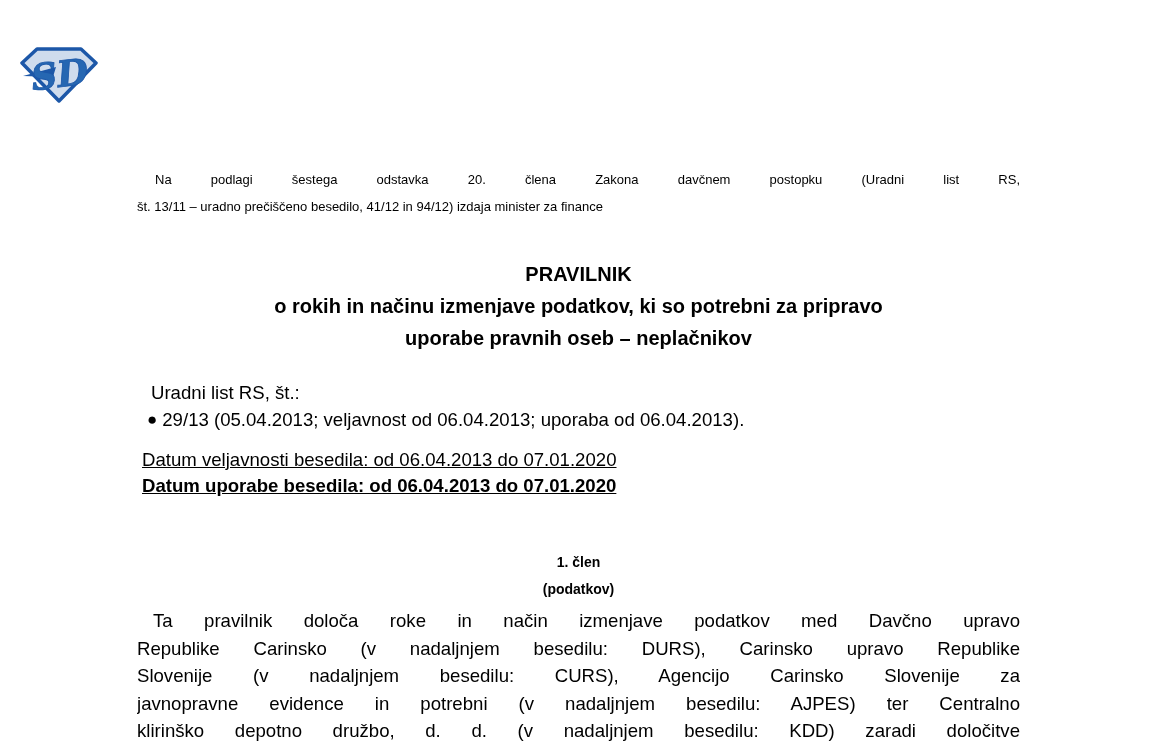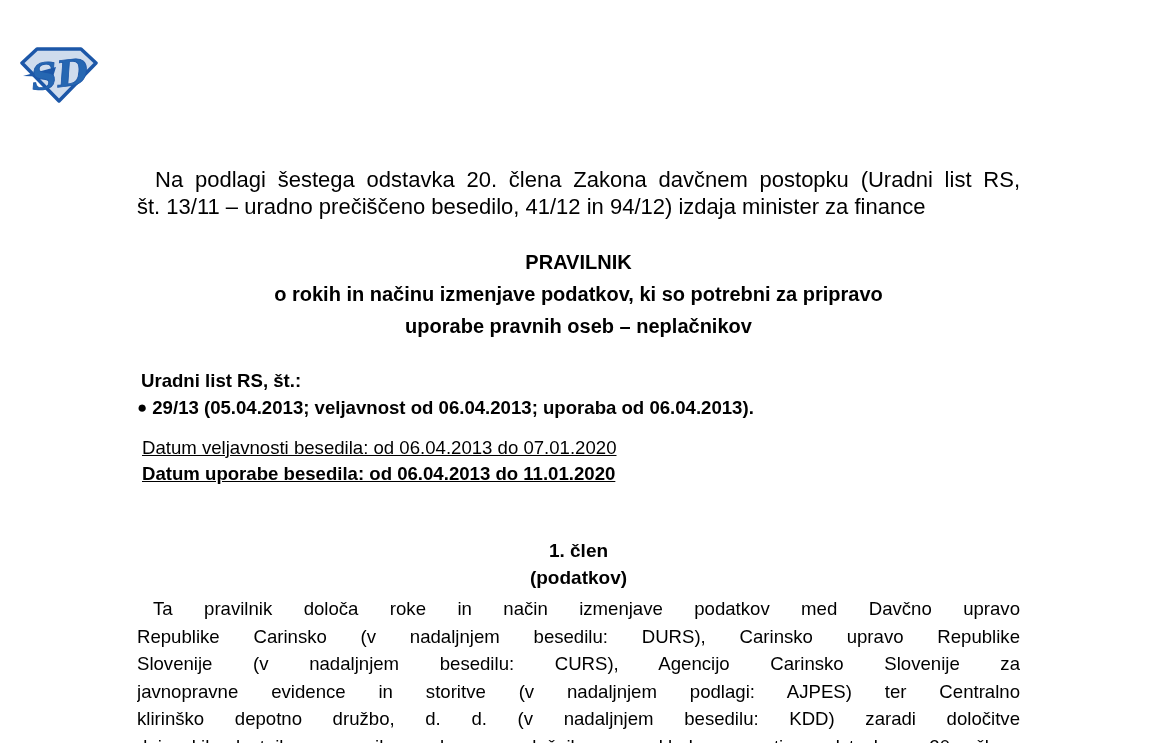--- a/index.html
+++ b/index.html
@@ -24,57 +24,56 @@
     position: absolute;
     left: 137px;
     top: 0;
     width: 883px;
     overflow: hidden;
   }
   .line { display: block; }
   .jl { text-align: justify; text-align-last: justify; }
   .intro {
     margin-top: 166px;
-    font-size: 22px;
+    font-size: 13px;
     line-height: 27px;
   }
   .intro .first { text-indent: 18px; }
   .doc-title {
-    margin-top: 26px;
+    margin-top: 38px;
     text-align: center;
     font-weight: bold;
     font-size: 20px;
     line-height: 32px;
   }
   .gazette {
     margin-top: 25px;
-    margin-left: 4px;
+    margin-left: 14px;
     font-size: 18.6px;
     line-height: 27px;
-    font-weight: bold;
   }
   .bullet-row { margin-left: -4px; display: flex; align-items: baseline; }
   .bullet-glyph {
     font-size: 17px;
     margin-right: 5px;
     position: relative;
     top: -1px;
   }
   .validity {
     margin-top: 13px;
     margin-left: 5px;
     font-size: 18.6px;
     line-height: 26px;
   }
   .validity .v1 { text-decoration: underline; }
   .validity .v2 { text-decoration: underline; font-weight: bold; }
   .article-heading, .article-subtitle {
     text-align: center;
     font-weight: bold;
-    font-size: 19px;
+    font-size: 14px;
     line-height: 27px;
   }
   .article-heading { margin-top: 50px; }
   .article-body {
     margin-top: 4px;
     font-size: 18.6px;
     line-height: 27.5px;
   }
   .article-body .first { text-indent: 16px; }
 </style>
@@ -107,29 +106,29 @@
     <div class="gazette">
       <div>Uradni list RS, št.:</div>
       <div class="bullet-row">
         <span class="bullet-glyph">●</span>
         <span>29/13 (05.04.2013; veljavnost od 06.04.2013; uporaba od 06.04.2013).</span>
       </div>
     </div>
 
     <div class="validity">
       <div class="v1">Datum veljavnosti besedila: od 06.04.2013 do 07.01.2020</div>
-      <div class="v2">Datum uporabe besedila: od 06.04.2013 do 11.01.2020</div>
+      <div class="v2">Datum uporabe besedila: od 06.04.2013 do 07.01.2020</div>
     </div>
 
     <div class="article-heading">1. člen</div>
     <div class="article-subtitle">(podatkov)</div>
 
     <p class="article-body">
       <span class="line jl first">Ta pravilnik določa roke in način izmenjave podatkov med Davčno upravo</span>
       <span class="line jl">Republike Carinsko (v nadaljnjem besedilu: DURS), Carinsko upravo Republike</span>
       <span class="line jl">Slovenije (v nadaljnjem besedilu: CURS), Agencijo Carinsko Slovenije za</span>
-      <span class="line jl">javnopravne evidence in storitve (v nadaljnjem podlagi: AJPES) ter Centralno</span>
+      <span class="line jl">javnopravne evidence in potrebni (v nadaljnjem besedilu: AJPES) ter Centralno</span>
       <span class="line jl">klirinško depotno družbo, d. d. (v nadaljnjem besedilu: KDD) zaradi določitve</span>
       <span class="line jl">dejanskih lastnikov pravnih oseb – neplačnikov v skladu s petim odstavkom 20. člena</span>
     </p>
 
   </div>
 </div>
 
 </body></html>

